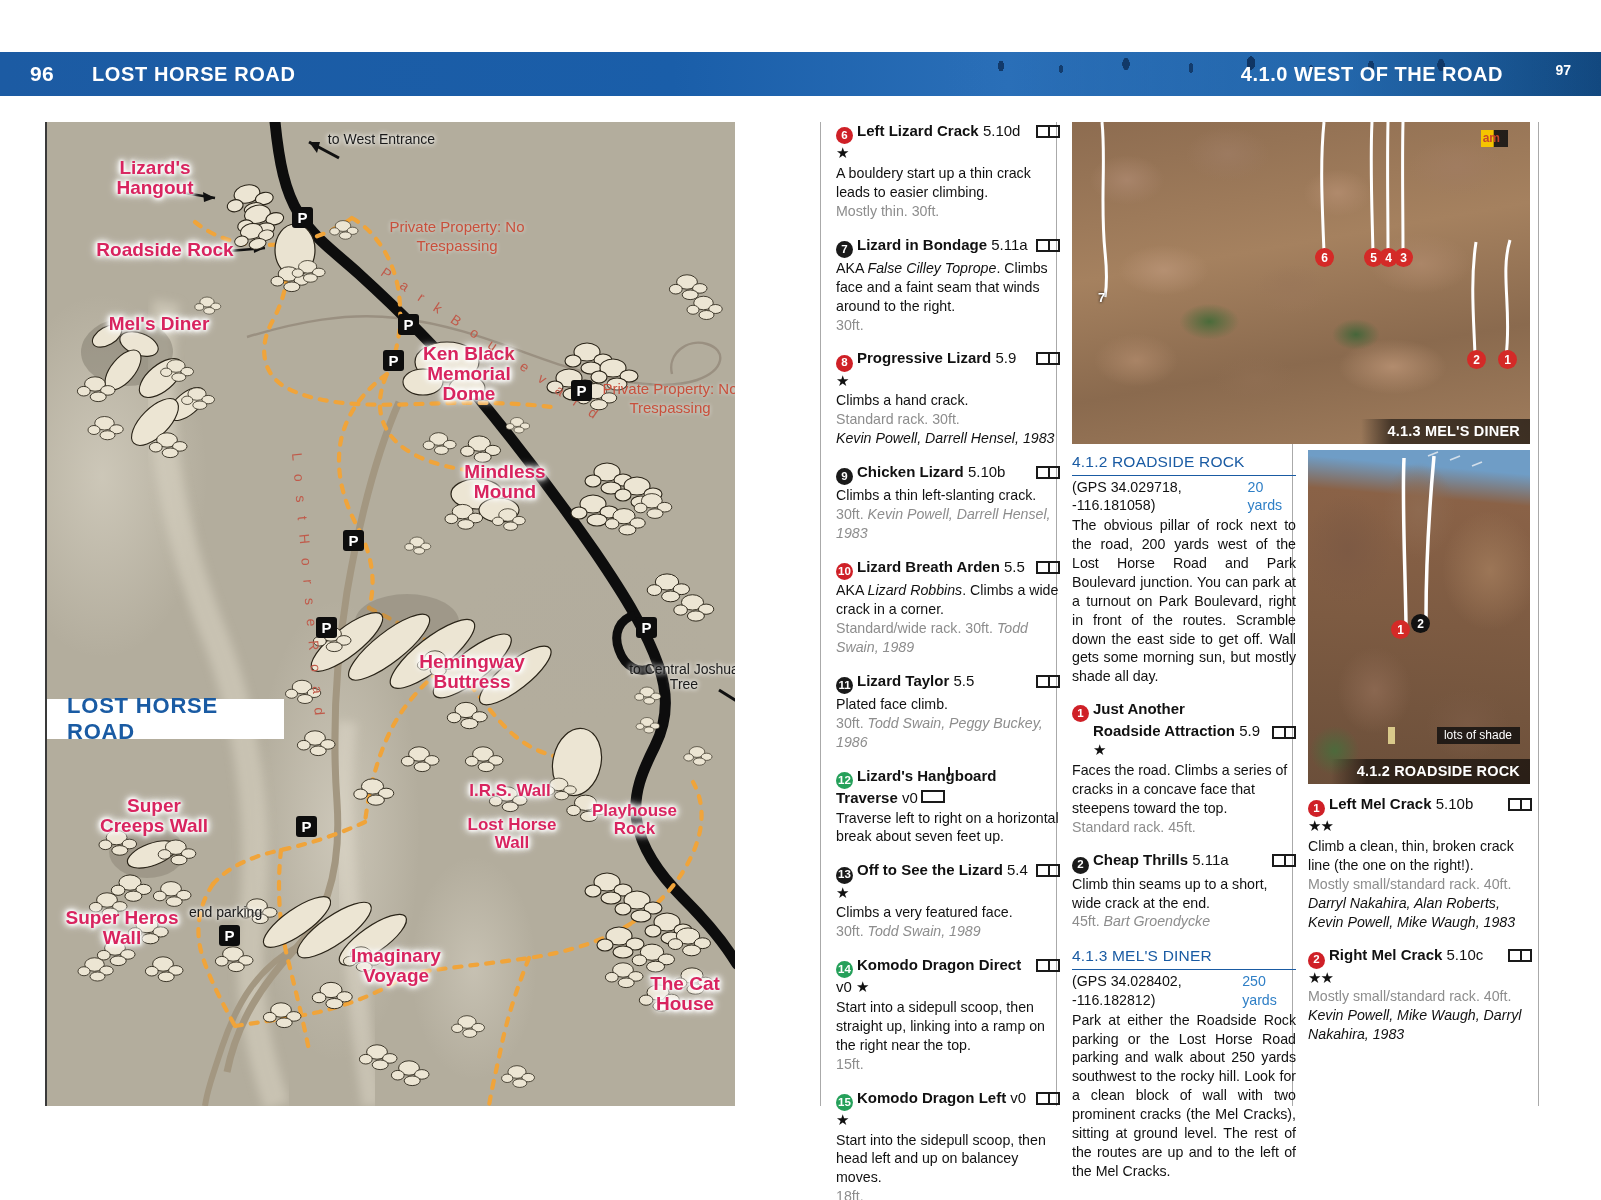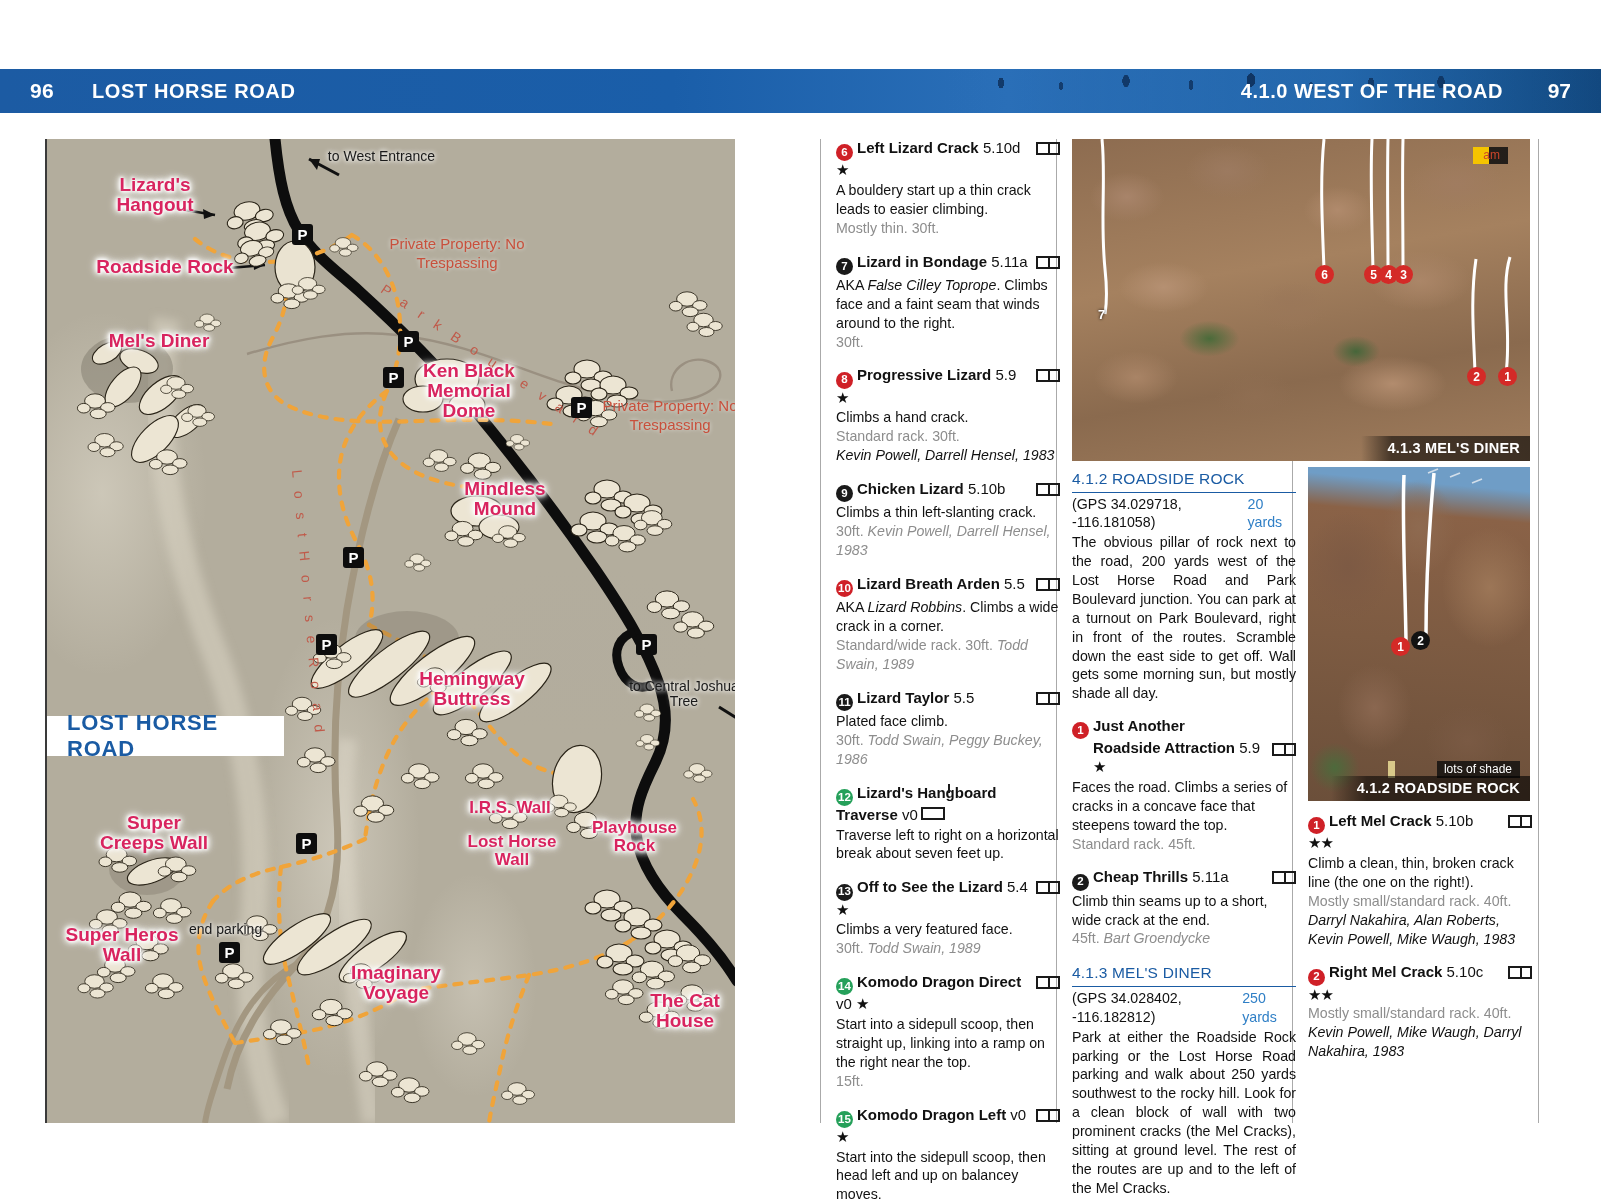--- a/index.html
+++ b/index.html
@@ -2,21 +2,21 @@
 <html><head>
 <meta charset="utf-8">
 <style>
   * { box-sizing: border-box; margin: 0; padding: 0; }
   html, body {
     width: 1601px; height: 1200px;
     background: #ffffff;
     font-family: "Liberation Sans", sans-serif;
     overflow: hidden;
   }
-  .page { position: relative; width: 1601px; height: 1095px; background: #fff; margin-top: 17px; }
+  .page { position: relative; width: 1601px; height: 1095px; background: #fff; }
 
   
   .header {
     position: absolute; left: 0; top: 52px; width: 1601px; height: 44px;
     background: linear-gradient(90deg,#1c5ba3 0%,#1a5ea9 42%,#2a6fb8 63%,#15538f 86%,#12487f 100%);
     overflow: hidden;
   }
   .hdr-silhouette {
     position: absolute; right: 0; top: 0; width: 660px; height: 44px;
     background:
@@ -37,21 +37,21 @@
   .hdr-title-left {
     position: absolute; left: 92px; top: 11px;
     font-size: 20px; font-weight: bold; color: #fff; letter-spacing: .6px;
   }
   .hdr-title-right {
     position: absolute; right: 98px; top: 11px;
     font-size: 20px; font-weight: bold; color: #fff; letter-spacing: .5px;
   }
   .hdr-page-right {
     position: absolute; right: 30px; top: 10px;
-    font-size: 21px; font-weight: bold; color: #fff;
+    font-size: 14px; font-weight: bold; color: #fff;
   }
 
   
   .map {
     position: absolute; left: 45px; top: 122px; width: 690px; height: 984px;
     background: #b3ad9d;
     border-left: 2px solid #3a3a3a;
     overflow: hidden;
   }
   .map-sand {
@@ -214,21 +214,21 @@
   .sun-badge {
     position: absolute; display: flex; align-items: center; height: 17px;
   }
   .sun-badge .swatch { width: 7px; height: 17px; }
   .sun-badge .txt {
     background: rgba(12,12,12,.78); color: #fff; font-size: 12px;
     padding: 1px 8px 2px 7px; line-height: 14px; white-space: nowrap;
   }
   .sun-badge.am .txt {
     background: linear-gradient(90deg,#f5c400 0%,#f5c400 46%,rgba(15,15,15,.85) 47%,rgba(15,15,15,.85) 100%);
-    color: #c8452a; font-weight: normal; padding-left: 10px;
+    color: #c8452a; font-weight: bold; padding-left: 2px;
   }
   .sun-badge.shade .swatch { background: #d9c98a; }
 </style>
 </head>
 <body>
 
 <div class="page">
 
   <div class="header">
     <div class="hdr-silhouette"></div>
@@ -673,21 +673,21 @@
       <path d="M96 8 C94 50 97 110 98 174" stroke="#fff" stroke-width="3.5" fill="none"></path>
       <path d="M126 6 C122 50 118 110 118 168" stroke="#fff" stroke-width="3.5" fill="none"></path>
       <g stroke="#dde6ee" stroke-width="1.6" fill="none" opacity=".9">
         <path d="M120 6 l10 -4"></path>
           <path d="M142 10 l10 -4"></path>
           <path d="M164 16 l10 -4"></path>
       </g>
     </svg>
     <div class="pmarker red" style="left:83px;  top:170px;">1</div>
     <div class="pmarker black" style="left:103px; top:164px;">2</div>
-    <div class="sun-badge shade" style="right:10px; bottom:23px;gap:42px;">
+    <div class="sun-badge shade" style="right:10px; bottom:40px;gap:42px;">
       <span class="swatch"></span>
       <span class="txt">lots of shade</span>
     </div>
     <div class="photo-caption">4.1.2 ROADSIDE ROCK</div>
   </div>
 
   <div class="col col-2" style="top:452px; height:654px;">
 
     <div>
       <div class="sec-head">4.1.2 ROADSIDE ROCK</div>

